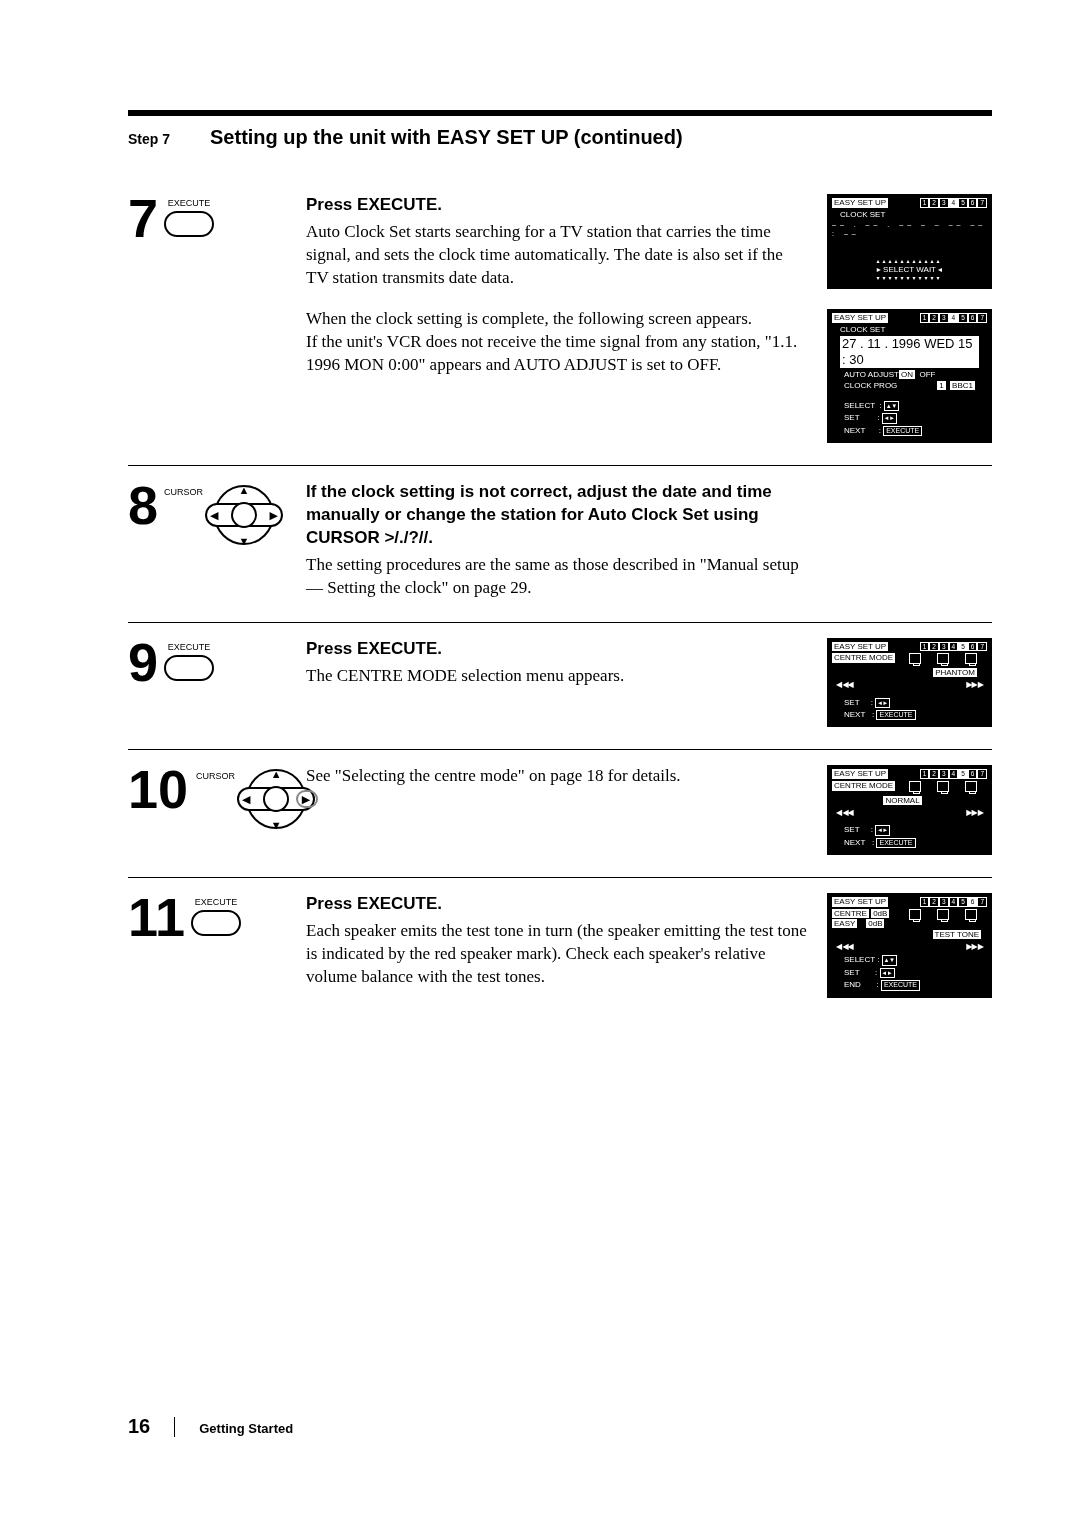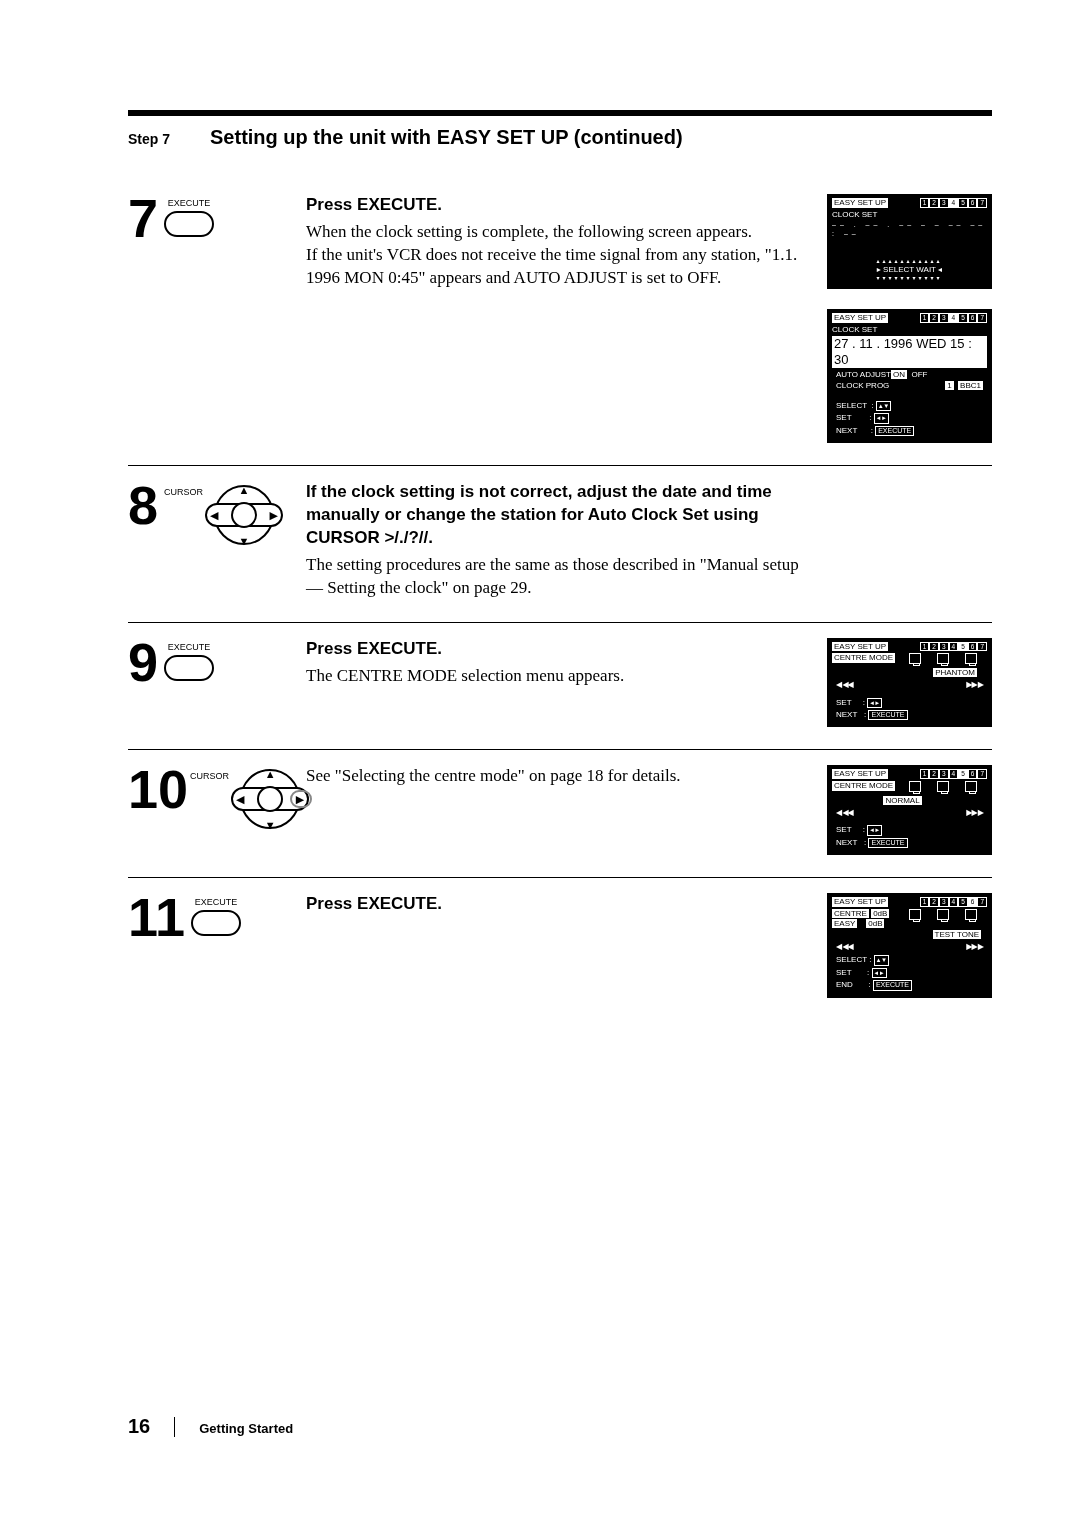--- a/index.html
+++ b/index.html
@@ -156,21 +156,21 @@
   }
   .osd .prog-boxes {
     display: flex;
     gap: 0;
     font-size: 6.5px;
   }
   .osd .prog-boxes span {
     border: 1px solid #fff;
     padding: 0 2px;
   }
-  .osd .section { margin: 2px 0; }
+  .osd .section { margin: 2px 8px; }
   .osd .tiny-box {
     display: inline-block;
     border: 1px solid #fff;
     padding: 0 2px;
     font-size: 7px;
   }
   .osd-gap { height: 20px; }
   .osd .speaker-row {
     display: flex; gap: 16px; justify-content: flex-end; padding-right:10px;
   }
@@ -215,22 +215,23 @@
 <div class="step-block">
   <div class="num-col">
     <div class="big-num">7</div>
     <div class="btn-stack">
       <div class="btn-label">EXECUTE</div>
       <div class="oval-btn"></div>
     </div>
   </div>
   <div class="body-col">
     <div class="bold-head">Press EXECUTE.</div>
+    <div class="body-text">Auto Clock Set starts searching for a TV station that carries the time signal, and sets the clock time automatically. The date is also set if the TV station transmits date data.</div>
     <div class="body-text" style="white-space:pre-line">When the clock setting is complete, the following screen appears.
-If the unit's VCR does not receive the time signal from any station, "1.1. 1996 MON 0:45" appears and AUTO ADJUST is set to OFF.</div>
+If the unit's VCR does not receive the time signal from any station, "1.1. 1996 MON 0:00" appears and AUTO ADJUST is set to OFF.</div>
   </div>
   <div class="osd-col">
     <div class="osd" style="height:95px;position:relative">
       <div class="title-row">
         <span class="inv">EASY SET UP</span>
         <span class="prog-boxes">
           <span>1</span>
             <span>2</span>
             <span>3</span>
             <span class="inv">4</span>
@@ -352,21 +353,21 @@
         <span>SET</span>&nbsp;&nbsp;&nbsp;&nbsp;&nbsp;:&nbsp;<span class="tiny-box">◂ ▸</span>
       </div>
       <div class="section" style="padding-left:4px">
         <span>NEXT</span>&nbsp;&nbsp;&nbsp;:&nbsp;<span class="tiny-box">EXECUTE</span>
       </div>
     </div>
   </div>
 </div>
 
 <div class="step-block">
-  <div class="num-col" style="gap:2px">
+  <div class="num-col" style="gap:8px">
     <div class="big-num">10</div>
     <div class="btn-stack" style="flex-direction:row;gap:2px;align-items:flex-start">
       <div class="btn-label" style="padding-top:2px">CURSOR</div>
       <div class="cursor-pad">
         <div class="ring-outer"></div>
         <div class="pill"></div>
         <div class="ring-inner"></div>
         <span class="arrow ar-u">▲</span>
           <span class="arrow ar-d">▼</span>
           <span class="arrow ar-l">◀</span>
@@ -419,20 +420,21 @@
 <div class="step-block noborder">
   <div class="num-col">
     <div class="big-num">11</div>
     <div class="btn-stack">
       <div class="btn-label">EXECUTE</div>
       <div class="oval-btn"></div>
     </div>
   </div>
   <div class="body-col">
     <div class="bold-head">Press EXECUTE.</div>
+    <div class="body-text">Each speaker emits the test tone in turn (the speaker emitting the test tone is indicated by the red speaker mark). Check each speaker's relative volume balance with the test tones.</div>
   </div>
   <div class="osd-col">
     <div class="osd">
       <div class="title-row">
         <span class="inv">EASY SET UP</span>
         <span class="prog-boxes">
           <span>1</span>
             <span>2</span>
             <span>3</span>
             <span>4</span>

